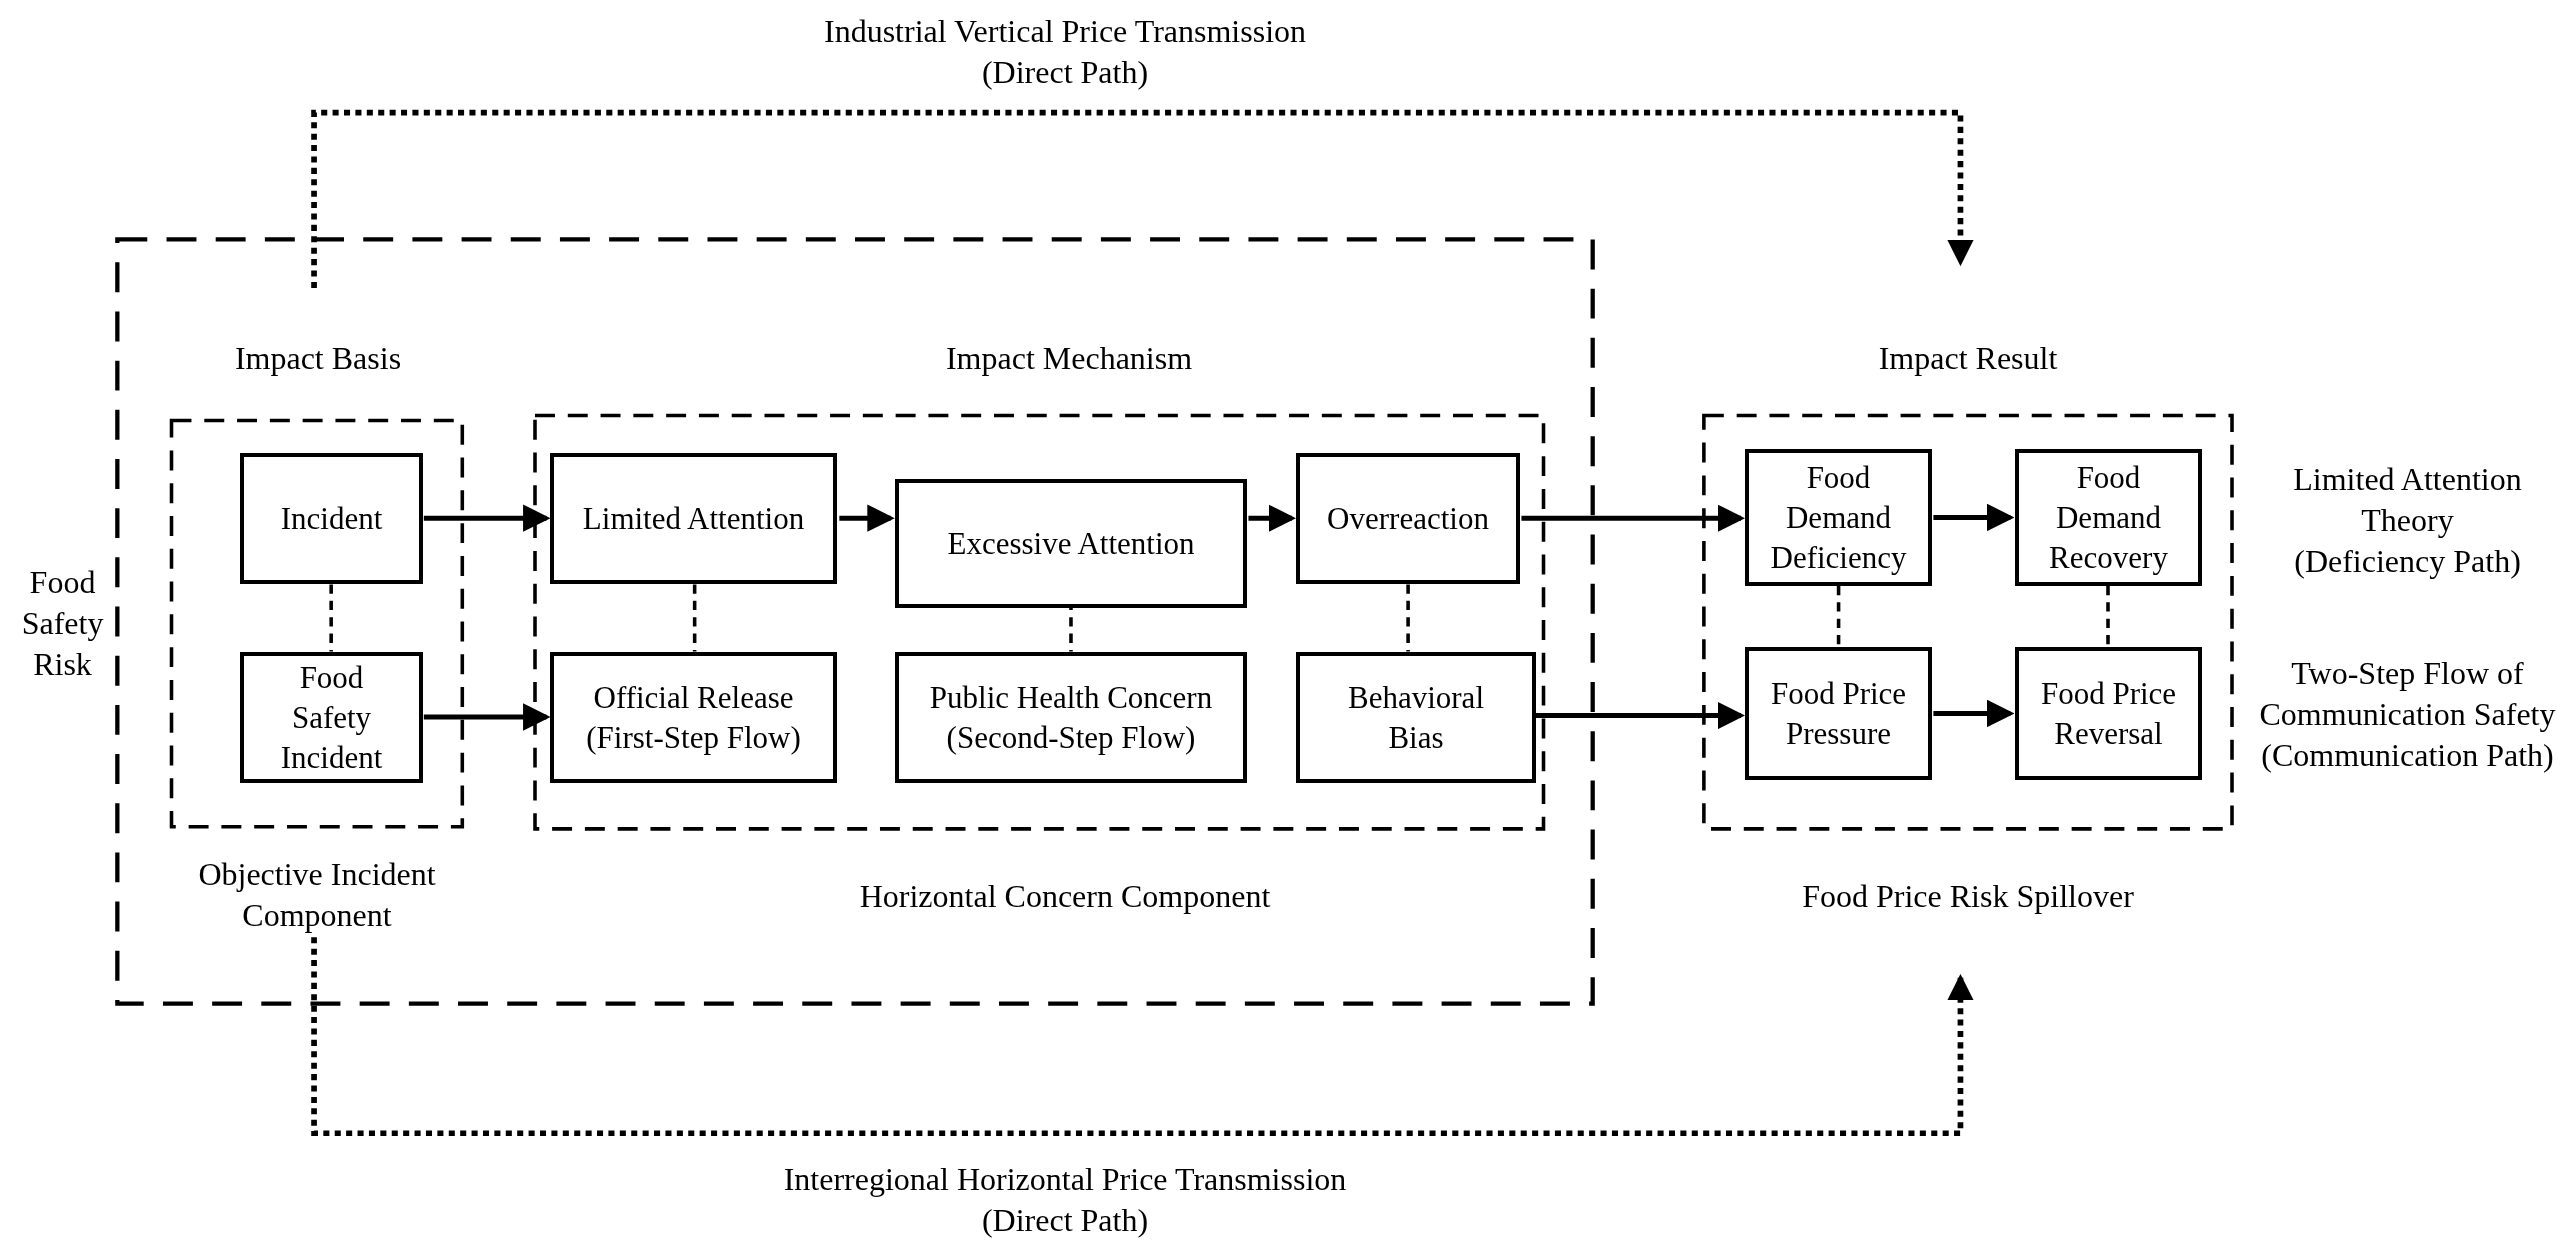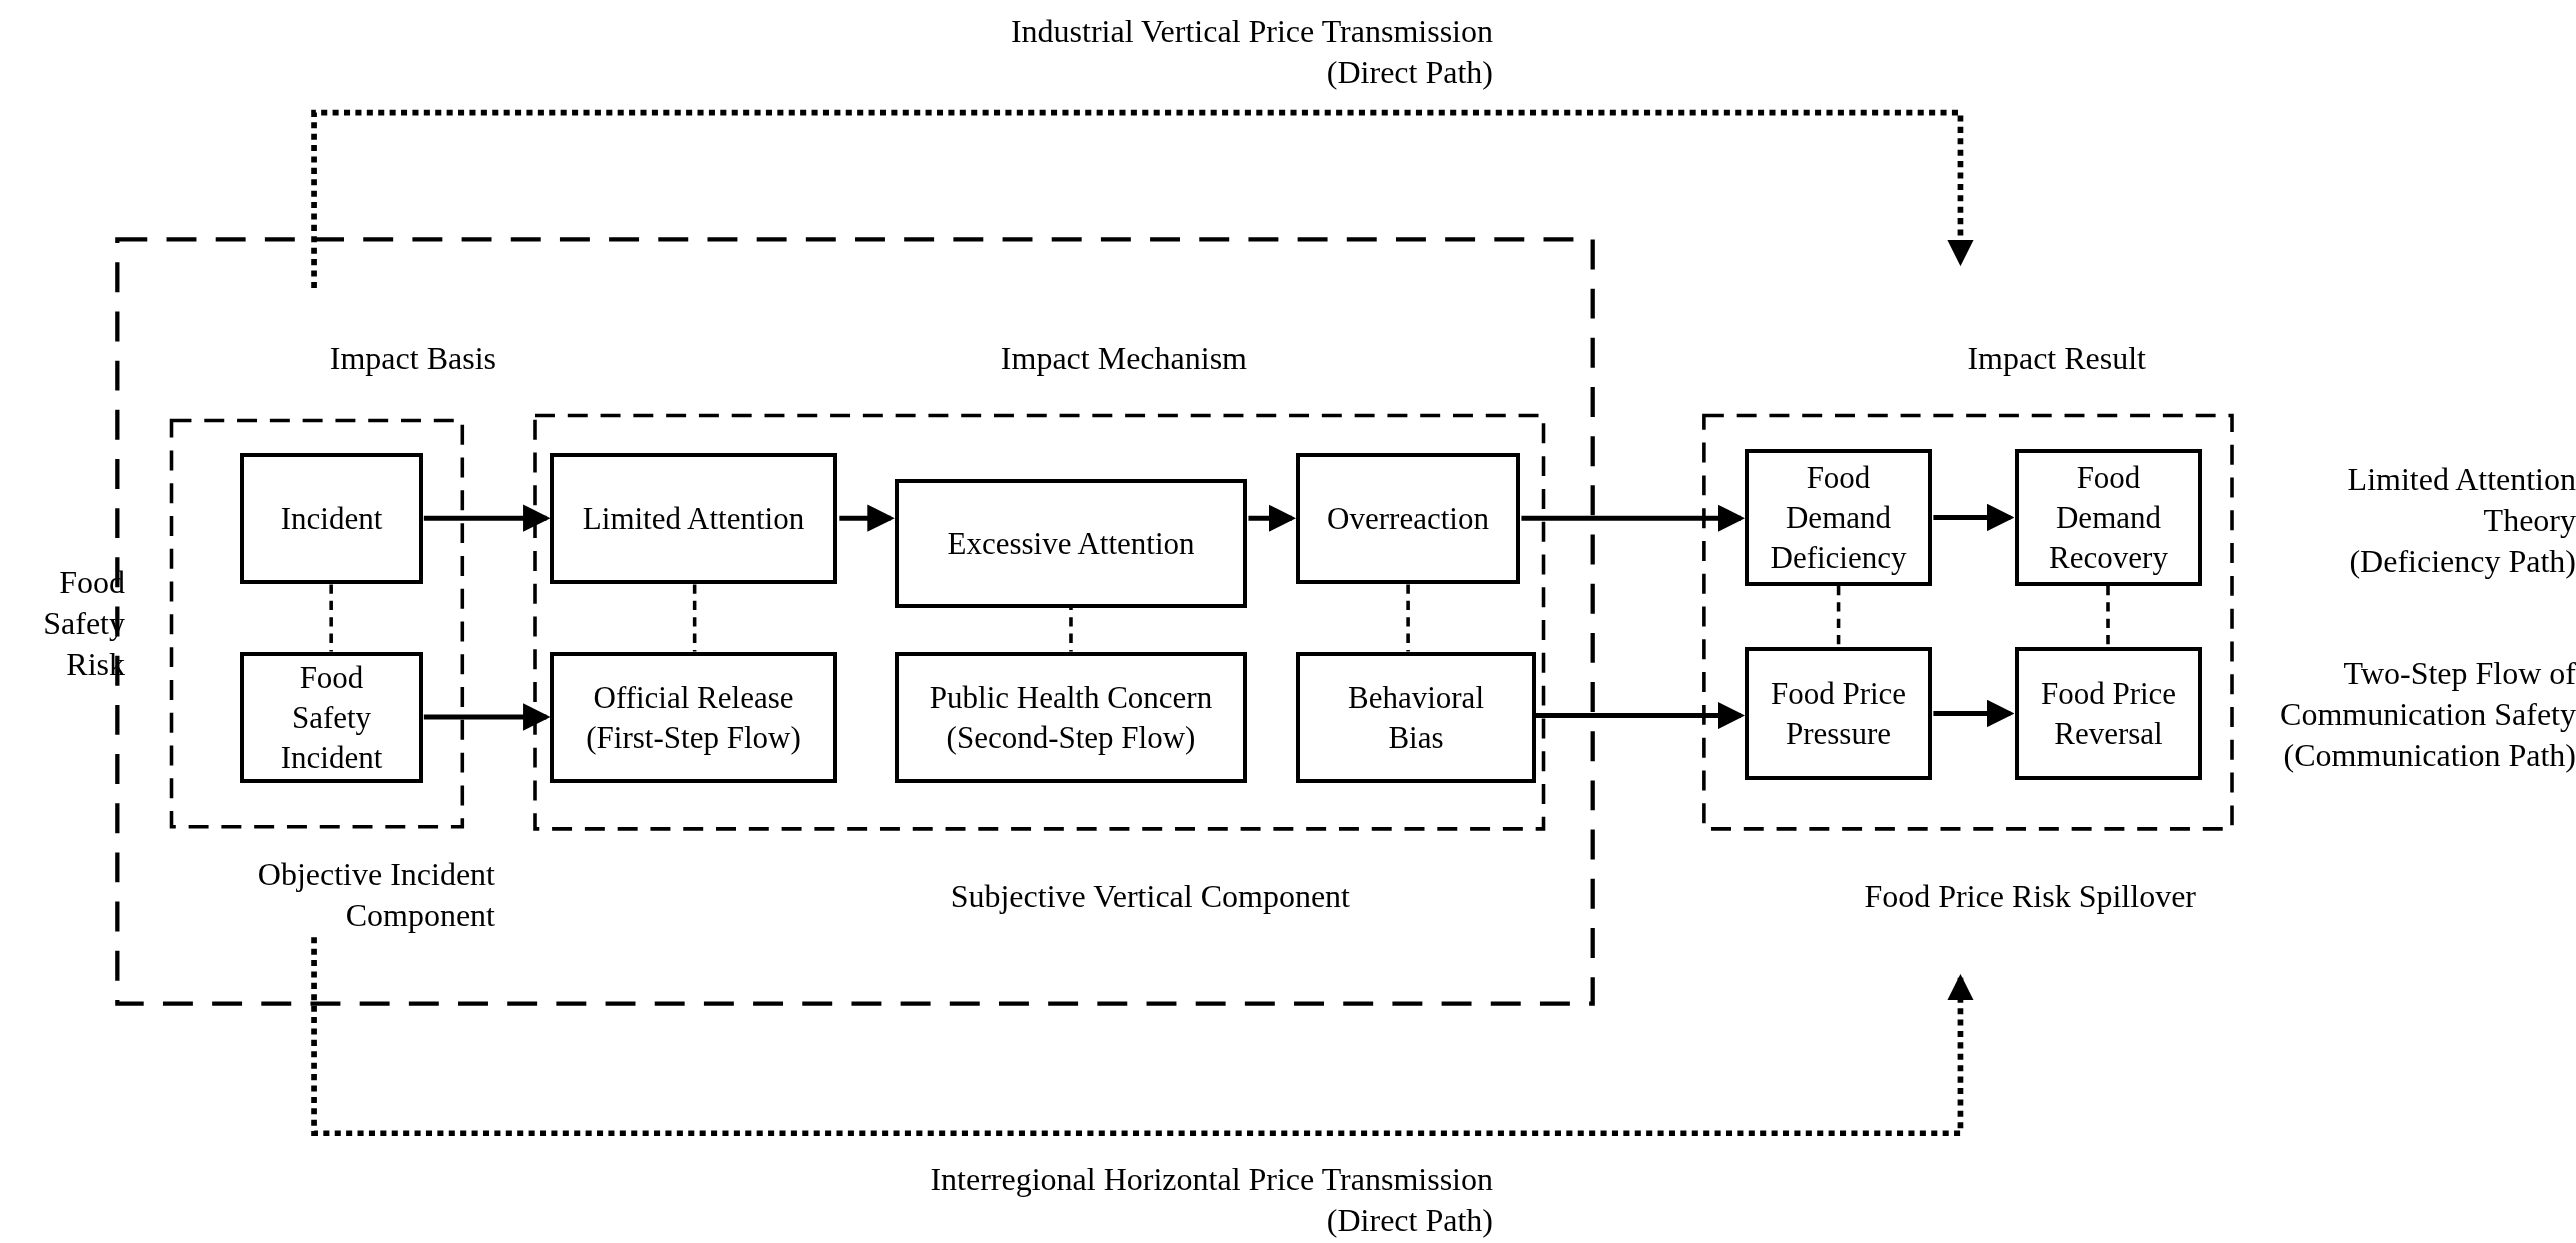--- a/index.html
+++ b/index.html
@@ -18,21 +18,21 @@
   .dotted-path { fill:none; stroke:var(--ink,#000); stroke-width:8; stroke-dasharray:8.5 7.5; }
   .conn { fill:none; stroke:var(--ink,#000); stroke-width:5; stroke-dasharray:13 10; }
   .arrow { fill:none; stroke:var(--ink,#000); stroke-width:7; }
   .node {
     position:absolute; box-sizing:border-box;
     border:4.3px solid var(--ink,#000); background:var(--paper,#fff);
     display:flex; flex-direction:column; align-items:center; justify-content:center;
     text-align:center; font-size:31px; line-height:40px;
   }
   .lbl {
-    position:absolute; text-align:right;
+    position:absolute; text-align:center;
     font-size:32px; line-height:41px;
   }
   .ln { display:block; }
 </style>
 </head>
 <body>
 
 <div class="canvas">
 
   <svg class="lines" viewBox="0 0 3613 1744" xmlns="http://www.w3.org/2000/svg">
@@ -93,21 +93,21 @@
   </div>
   <div class="lbl" style="left:1790px;top:338px;width:356px">
     <span class="ln">Impact Result</span>
   </div>
 
   <div class="lbl" style="left:139px;top:854px;width:356px">
     <span class="ln">Objective Incident</span>
     <span class="ln">Component</span>
   </div>
   <div class="lbl" style="left:780px;top:876px;width:570px">
-    <span class="ln">Subjective Vertical Component</span>
+    <span class="ln">Horizontal Concern Component</span>
   </div>
   <div class="lbl" style="left:1740px;top:876px;width:456px">
     <span class="ln">Food Price Risk Spillover</span>
   </div>
 
   <div class="lbl" style="left:2239px;top:459px;width:337px">
     <span class="ln">Limited Attention</span>
     <span class="ln">Theory</span>
     <span class="ln">(Deficiency Path)</span>
   </div>

